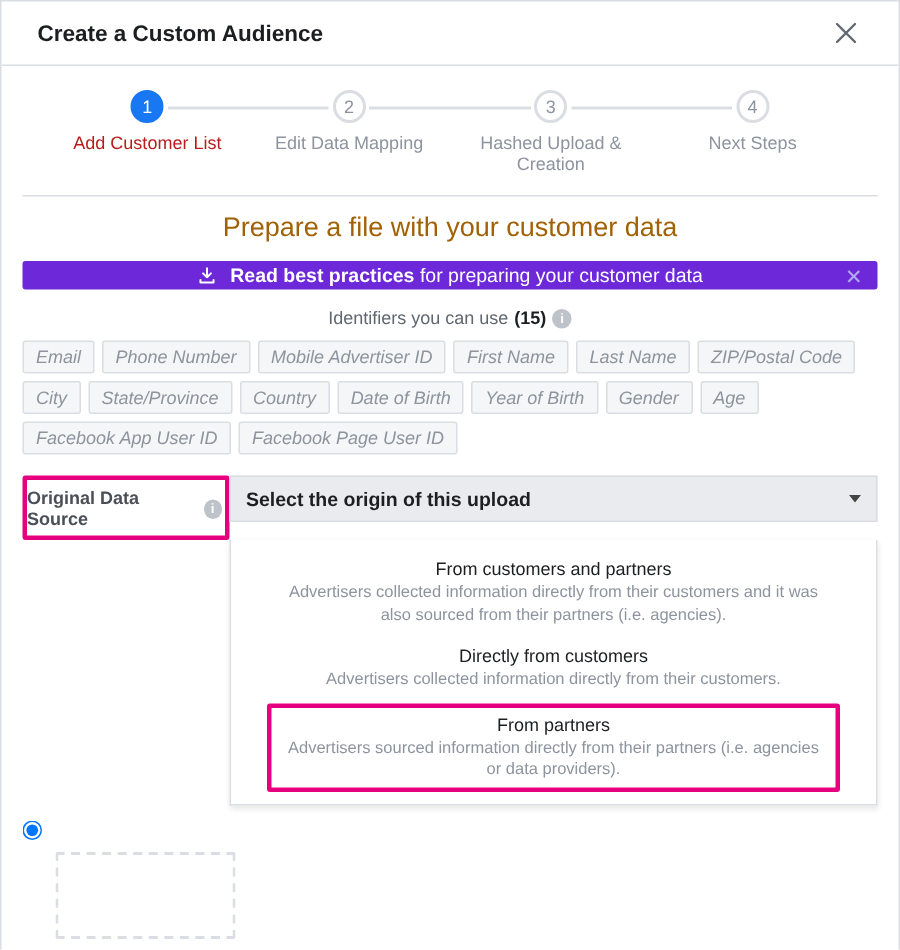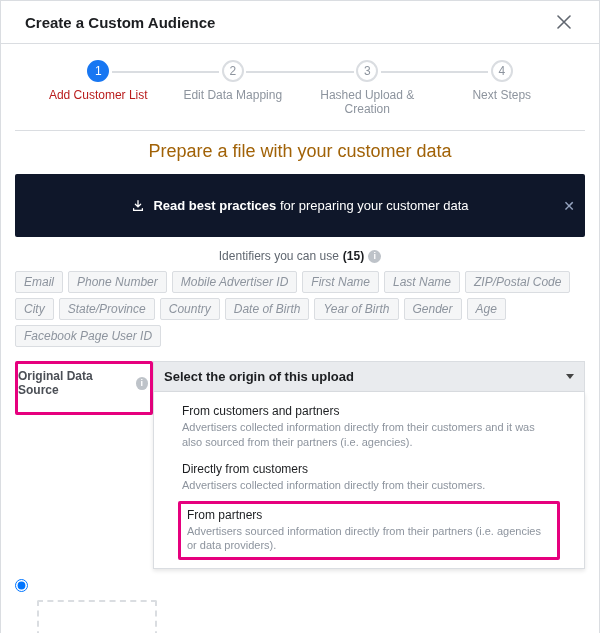--- a/index.html
+++ b/index.html
@@ -37,53 +37,54 @@
   .step-label { font-size: 12px; color: #8d949e; margin-top: 6px; }
   .step.active .step-label { color: #b91c1c; font-weight: 500; }
 
   .divider { height: 1px; background: #dadde1; margin: 0 14px 10px; }
 
   .content { padding: 0 14px 14px; }
 
   .main-heading { font-size: 18px; font-weight: 400; color: #a16207; text-align: center; margin: 6px 0 12px; }
 
   .banner {
-    background: #0f172a; color: #fff; display: flex; align-items: center; justify-content: center;
-    gap: 8px; padding: 24px 10px; border-radius: 2px; font-size: 13px; position: relative;
+    background: #6d28d9; color: #fff; display: flex; align-items: center; justify-content: center;
+    gap: 8px; padding: 2px 10px; border-radius: 2px; font-size: 13px; position: relative;
   }
   .banner .bold { font-weight: 600; }
   .banner-close { position: absolute; right: 10px; top: 50%; transform: translateY(-50%); color: #cfe0ff; background: none; border: none; font-size: 14px; cursor: pointer; padding: 0; opacity: .7; }
 
   .idents-line { text-align: left; font-size: 12px; color: #606770; margin: 12px 0 8px; display: flex; align-items: center; justify-content: center; gap: 4px; }
   .idents-line .count { font-weight: 600; color: #1c1e21; }
   .info-icon { width: 13px; height: 13px; border-radius: 50%; background: #bec3c9; color: #fff; display: inline-flex; align-items: center; justify-content: center; font-size: 9px; font-weight: 700; }
 
   .chips { display: flex; flex-wrap: wrap; gap: 5px; margin-bottom: 14px; }
   .chip {
     border: 1px solid #dadde1; background: #f5f6f7; color: #8d949e;
     font-size: 12px; padding: 3px 8px; border-radius: 2px; white-space: nowrap; font-style: italic;
   }
 
   .source-block { display: flex; gap: 0; align-items: flex-start; }
   .source-label {
     font-size: 12px; font-weight: 600; color: #4b4f56; width: 130px; flex: none;
     display: flex; align-items: center; gap: 4px; padding-top: 8px;
   }
   .hl-magenta { border: 3px solid #e6007e; border-radius: 2px; }
-  .source-label-wrap { padding: 3px 2px 15px 0; }
-  .dropdown-col { flex: 1; position: relative; }
+  .source-label-wrap { padding: 3px 2px 4px 0; }
+  .dropdown-col { flex: 1; position: relative; text-align: center; }
   .dd-header {
     background: #e9ebee; border: 1px solid #dadde1; padding: 7px 10px;
     font-size: 13px; font-weight: 600; color: #1c1e21; display: flex; justify-content: space-between; align-items: center;
     cursor: pointer;
   }
   .caret { width: 0; height: 0; border-left: 4px solid transparent; border-right: 4px solid transparent; border-top: 5px solid #444; }
   .dd-list {
     background: #fff; border: 1px solid #dadde1; border-top: none; padding: 6px 16px;
     box-shadow: 0 2px 4px rgba(0,0,0,.1);
+    margin-top: 12px;
   }
   .dd-item { padding: 6px 12px; font-size: 12px; cursor: pointer; }
   .dd-item .title { font-weight: 400; color: #1c1e21; margin-bottom: 2px; }
   .dd-item .desc { color: #8d949e; font-size: 11px; line-height: 1.35; }
   .dd-item.hl { margin: 2px 8px; padding: 4px 6px; }
   .dd-item.hl.hl-magenta { }
 
   .radio-row { display: flex; align-items: center; gap: 6px; margin-top: 10px; font-size: 13px; color: #1c1e21; }
   .radio-row input { margin: 0; }
 
@@ -152,20 +153,21 @@
       <span class="chip">First Name</span>
       <span class="chip">Last Name</span>
       <span class="chip">ZIP/Postal Code</span>
       <span class="chip">City</span>
       <span class="chip">State/Province</span>
       <span class="chip">Country</span>
       <span class="chip">Date of Birth</span>
       <span class="chip">Year of Birth</span>
       <span class="chip">Gender</span>
       <span class="chip">Age</span>
+      <span class="chip">Facebook App User ID</span>
       <span class="chip">Facebook Page User ID</span>
     </div>
 
     <div class="source-block">
       <div class="source-label-wrap hl-magenta">
         <div class="source-label" style="padding-top:2px;">
           <span>Original Data Source</span>
           <span class="info-icon">i</span>
         </div>
       </div>

